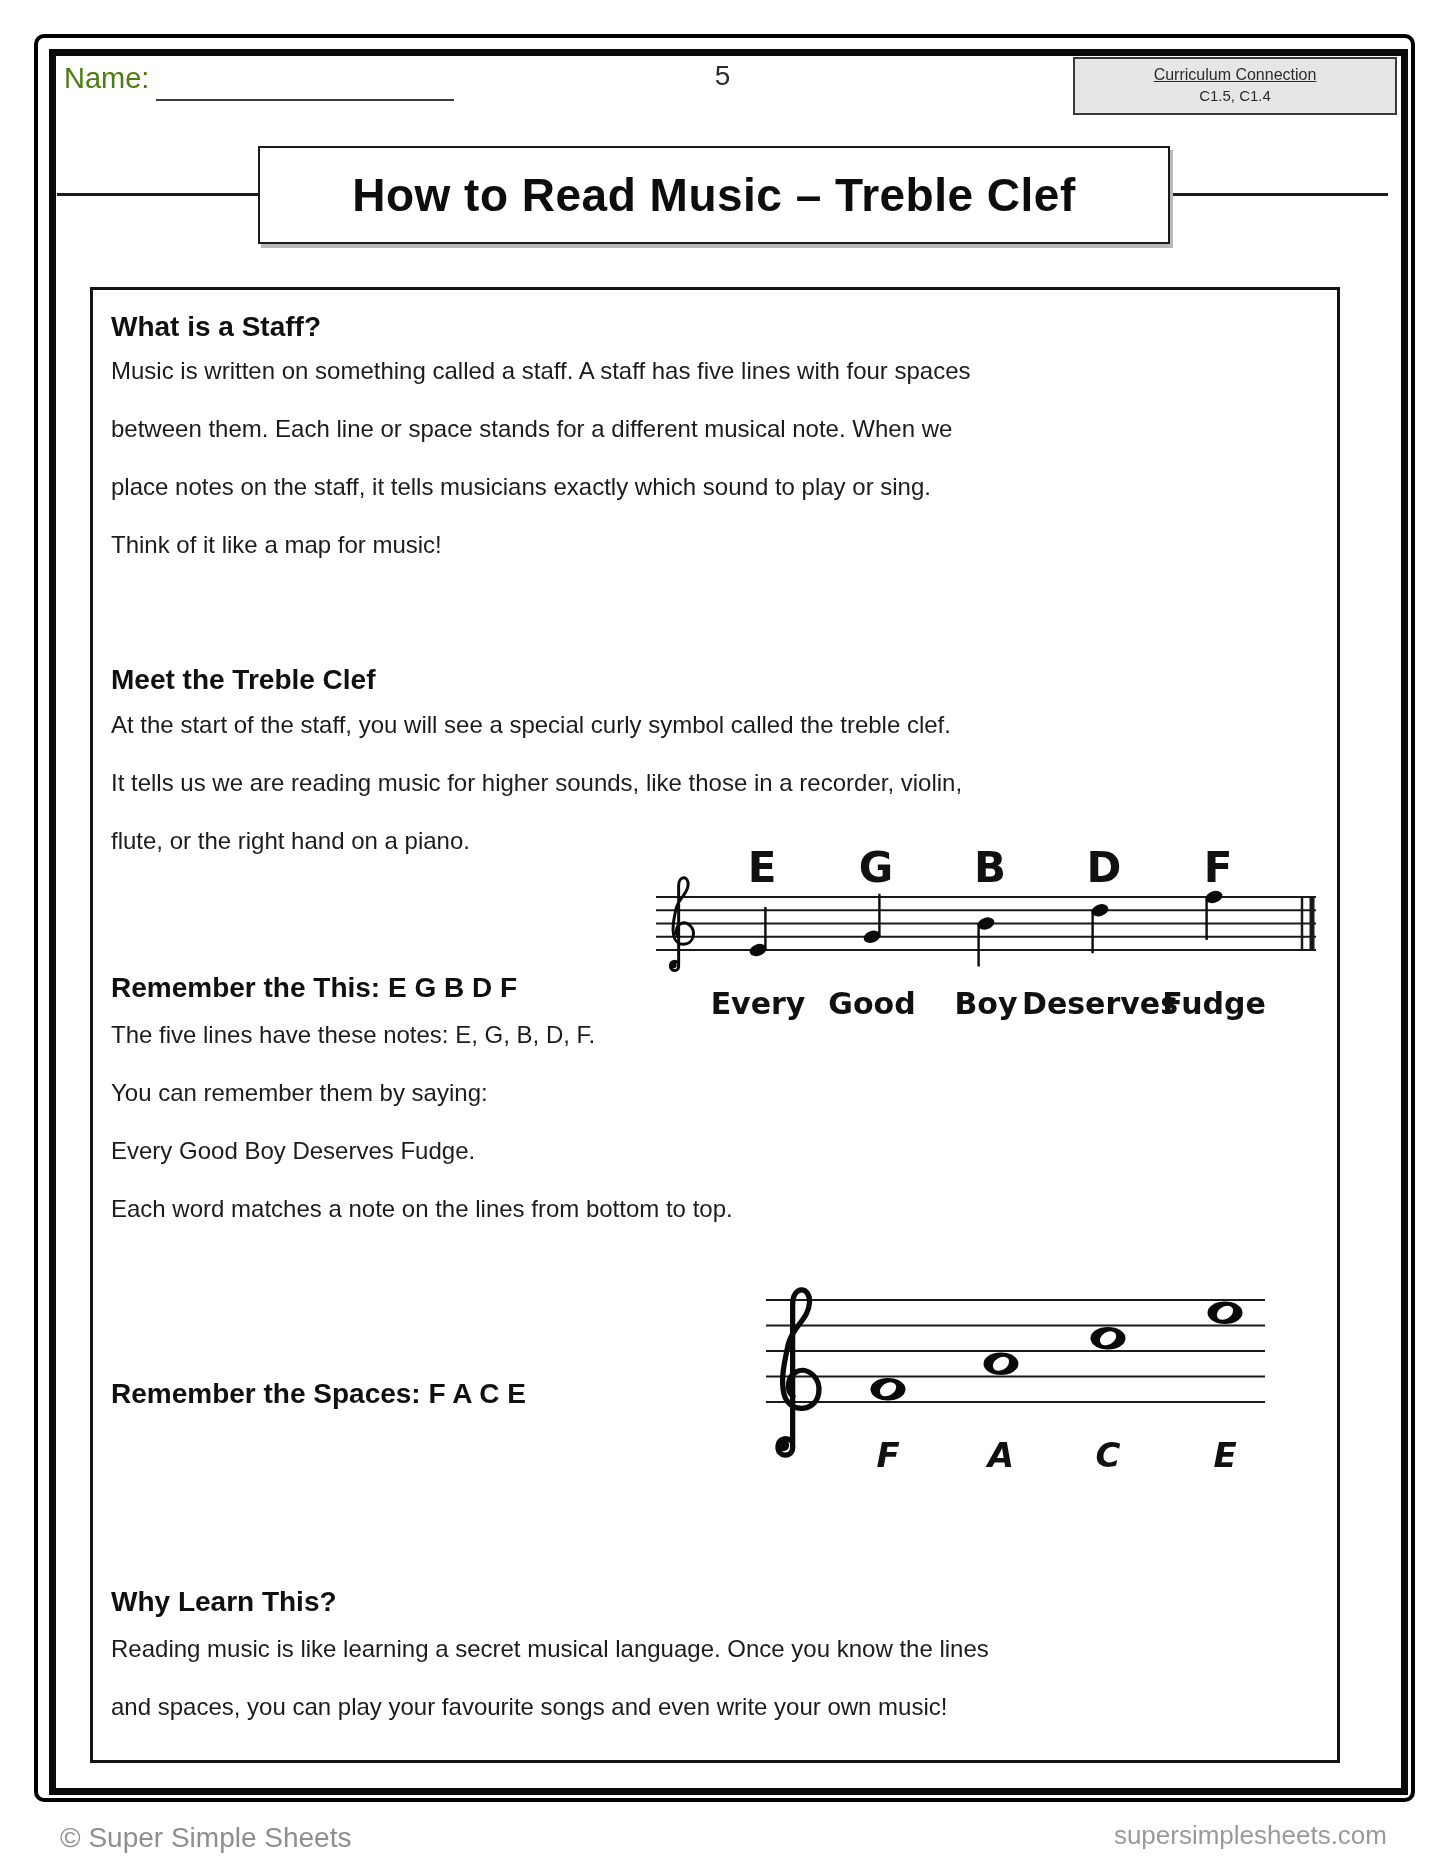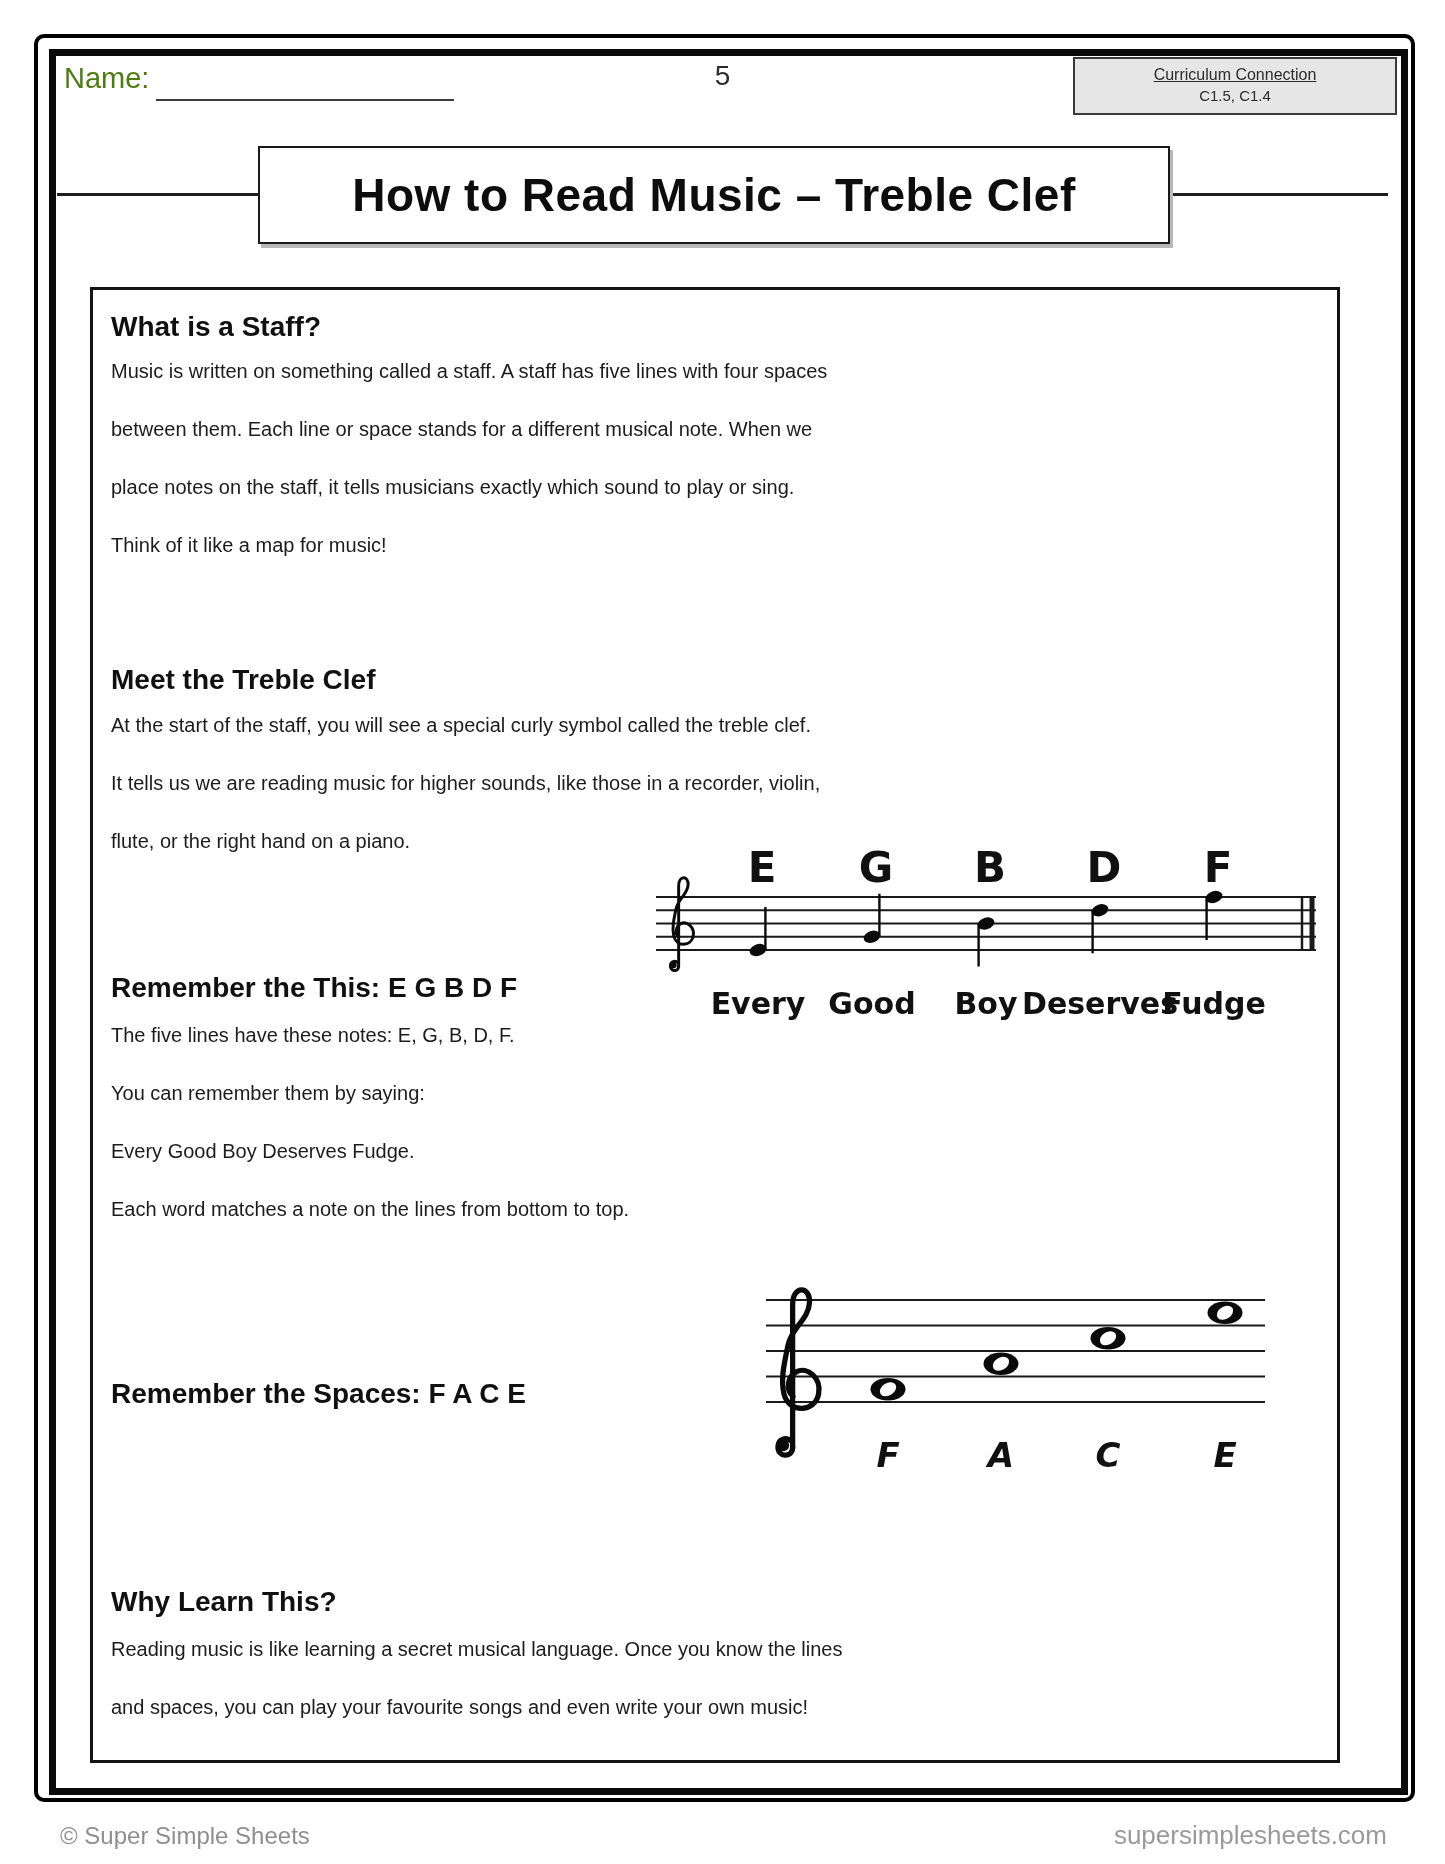--- a/index.html
+++ b/index.html
@@ -18,23 +18,23 @@
   .curriculum-codes{font-size:15px;color:#2b2b2b;margin-top:3px;}
   .title-rule{position:absolute;left:57px;top:193px;width:1331px;height:3px;background:#1f1f1f;z-index:1;}
   .title-box{position:absolute;left:258px;top:146px;width:908px;height:94px;background:#ffffff;
         border:2px solid #1a1a1a;box-shadow:3px 4px 0 #b9b9b9;z-index:2;
         display:flex;align-items:center;justify-content:center;}
   .title-text{font-size:46px;font-weight:bold;color:#0d0d0d;letter-spacing:0.5px;}
   .content-box{position:absolute;left:90px;top:287px;width:1250px;height:1476px;
         border:3px solid #141414;box-sizing:border-box;background:#fff;}
   .heading{position:absolute;left:18px;font-size:28px;font-weight:bold;color:#101010;white-space:nowrap;}
   .para{position:absolute;left:18px;}
-  .tline{height:58px;line-height:58px;font-size:20px;color:#1c1c1c;white-space:nowrap;}
+  .tline{height:58px;line-height:58px;font-size:24px;color:#1c1c1c;white-space:nowrap;}
   .staff-svg{position:absolute;}
-  .footer-left{position:absolute;left:60px;top:1822px;font-size:24px;color:#8e8e8e;}
+  .footer-left{position:absolute;left:60px;top:1822px;font-size:28px;color:#8e8e8e;}
   .footer-right{position:absolute;right:58px;top:1820px;font-size:26px;color:#9a9a9a;}
 </style>
 </head>
 <body>
 
 <div class="page">
 
   <div class="border-outer"></div>
   <div class="border-inner"></div>
 

